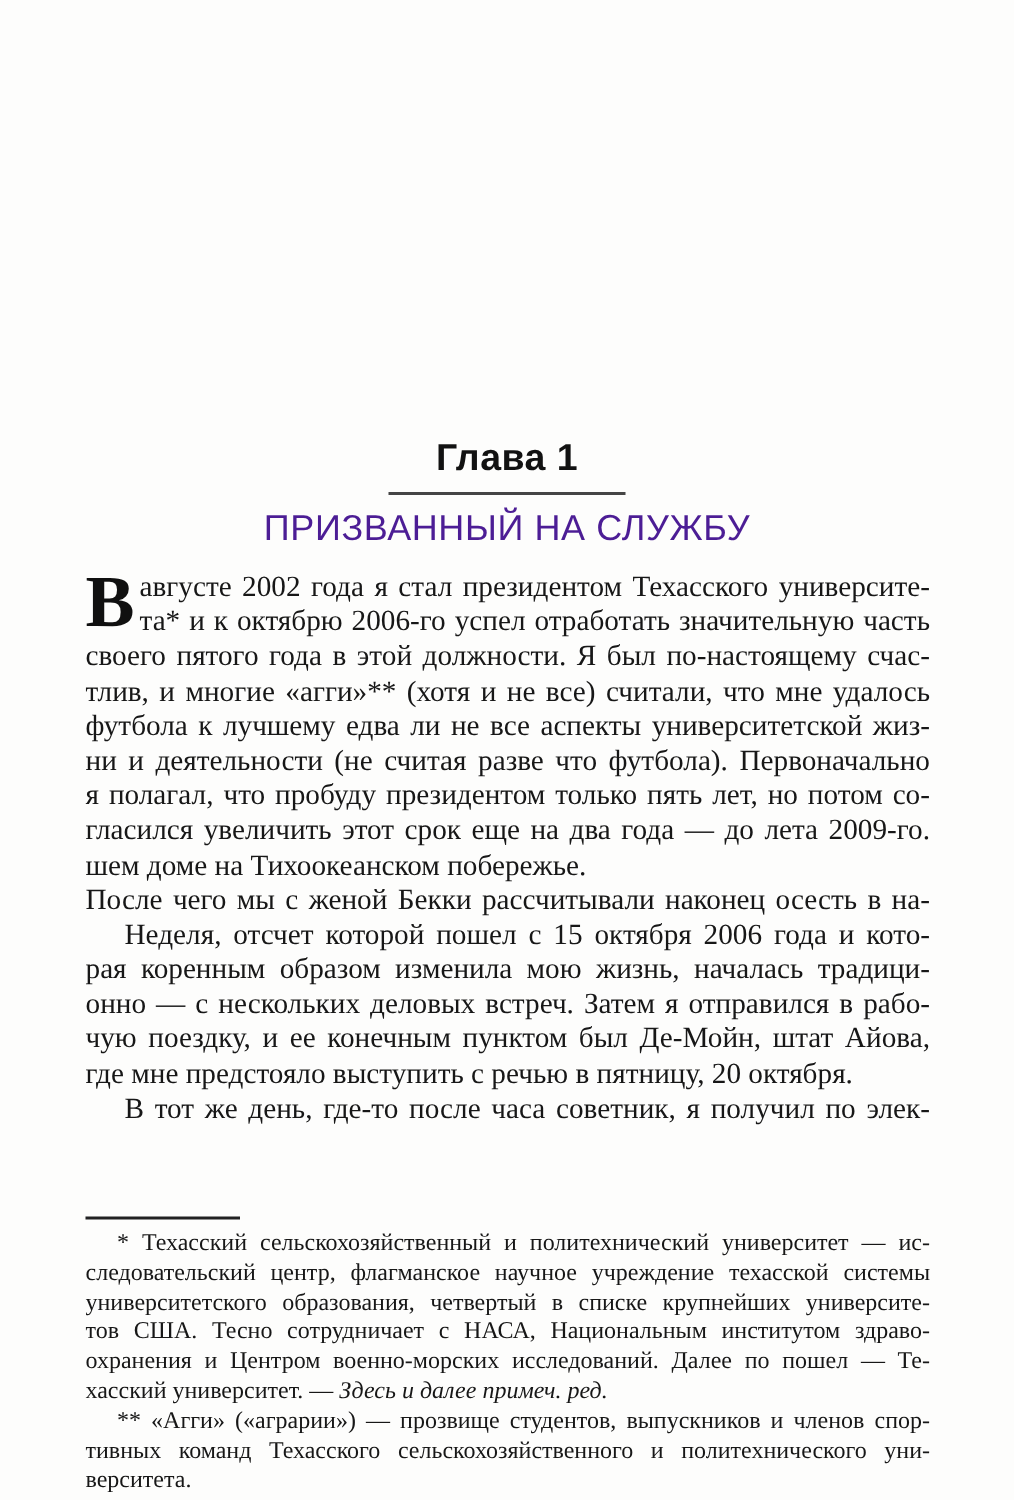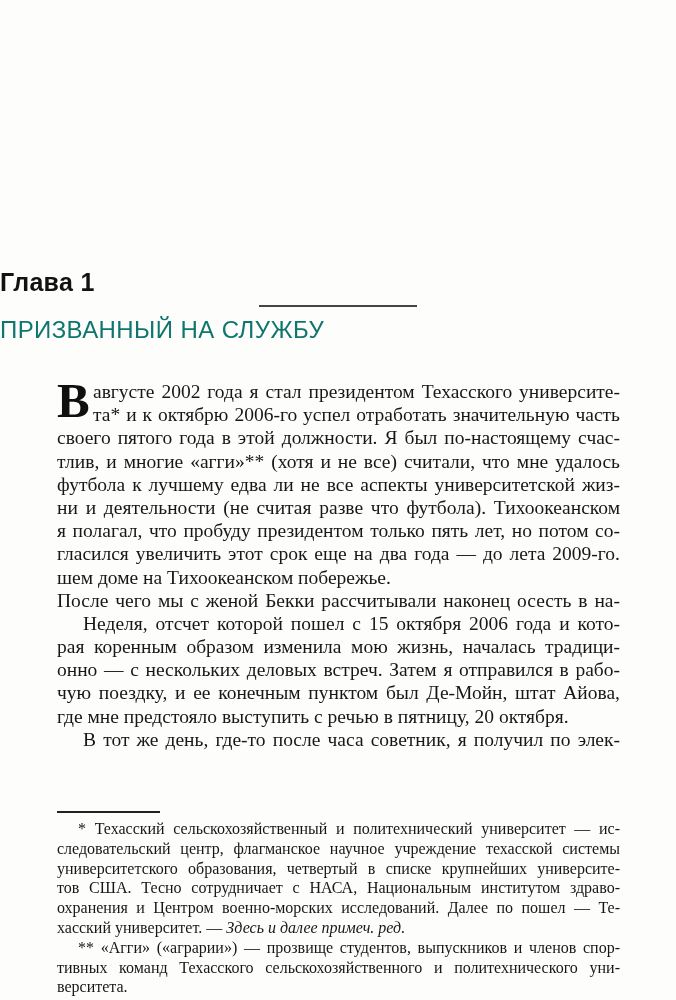--- a/index.html
+++ b/index.html
@@ -9,44 +9,45 @@
     height: 1000px;
     margin: 0 auto;
     background: #fdfdfc;
     color: #171717;
     font-family: "Liberation Serif", serif;
     overflow: hidden;
   }
   
   .heading {
     position: absolute;
-    top: 268px;
+    top: 291px;
     left: 0;
     width: 676px;
+    text-align: center;
     font-family: "Liberation Sans", sans-serif;
   }
   .chapter-label {
     font-size: 25px;
     line-height: 29px;
     font-weight: 700;
     letter-spacing: 0.3px;
     color: #121212;
   }
   .heading-rule {
     width: 158px;
     height: 2px;
     background: #454545;
     margin: 8px auto 9px auto;
   }
   .chapter-title {
     font-size: 24px;
     line-height: 28px;
     font-weight: 400;
     letter-spacing: 0.4px;
-    color: #0f766e;
+    color: #4c1d95;
   }
   
   .bodytext {
     position: absolute;
     top: 380px;
     left: 57px;
     width: 563px;
     font-size: 19.5px;
     line-height: 23.2px;
   }
@@ -103,21 +104,21 @@
 
   <div class="bodytext">
 
     <div>
       <span class="dropcap">В</span>
       <div class="ln j">августе 2002 года я стал президентом Техасского университе-</div>
       <div class="ln j">та* и к октябрю 2006-го успел отработать значительную часть</div>
       <div class="ln j">своего пятого года в этой должности. Я был по-настоящему счас-</div>
       <div class="ln j">тлив, и многие «агги»** (хотя и не все) считали, что мне удалось</div>
       <div class="ln j">футбола к лучшему едва ли не все аспекты университетской жиз-</div>
-      <div class="ln j">ни и деятельности (не считая разве что футбола). Тихоокеанском</div>
+      <div class="ln j">ни и деятельности (не считая разве что футбола). Первоначально</div>
       <div class="ln j">я полагал, что пробуду президентом только пять лет, но потом со-</div>
       <div class="ln j">гласился увеличить этот срок еще на два года — до лета 2009-го.</div>
       <div class="ln">шем доме на Тихоокеанском побережье.</div>
       <div class="ln j">После чего мы с женой Бекки рассчитывали наконец осесть в на-</div>
     </div>
 
     <div>
       <div class="ln j ind">Неделя, отсчет которой пошел с 15 октября 2006 года и кото-</div>
       <div class="ln j">рая коренным образом изменила мою жизнь, началась традици-</div>
       <div class="ln j">онно — с нескольких деловых встреч. Затем я отправился в рабо-</div>

